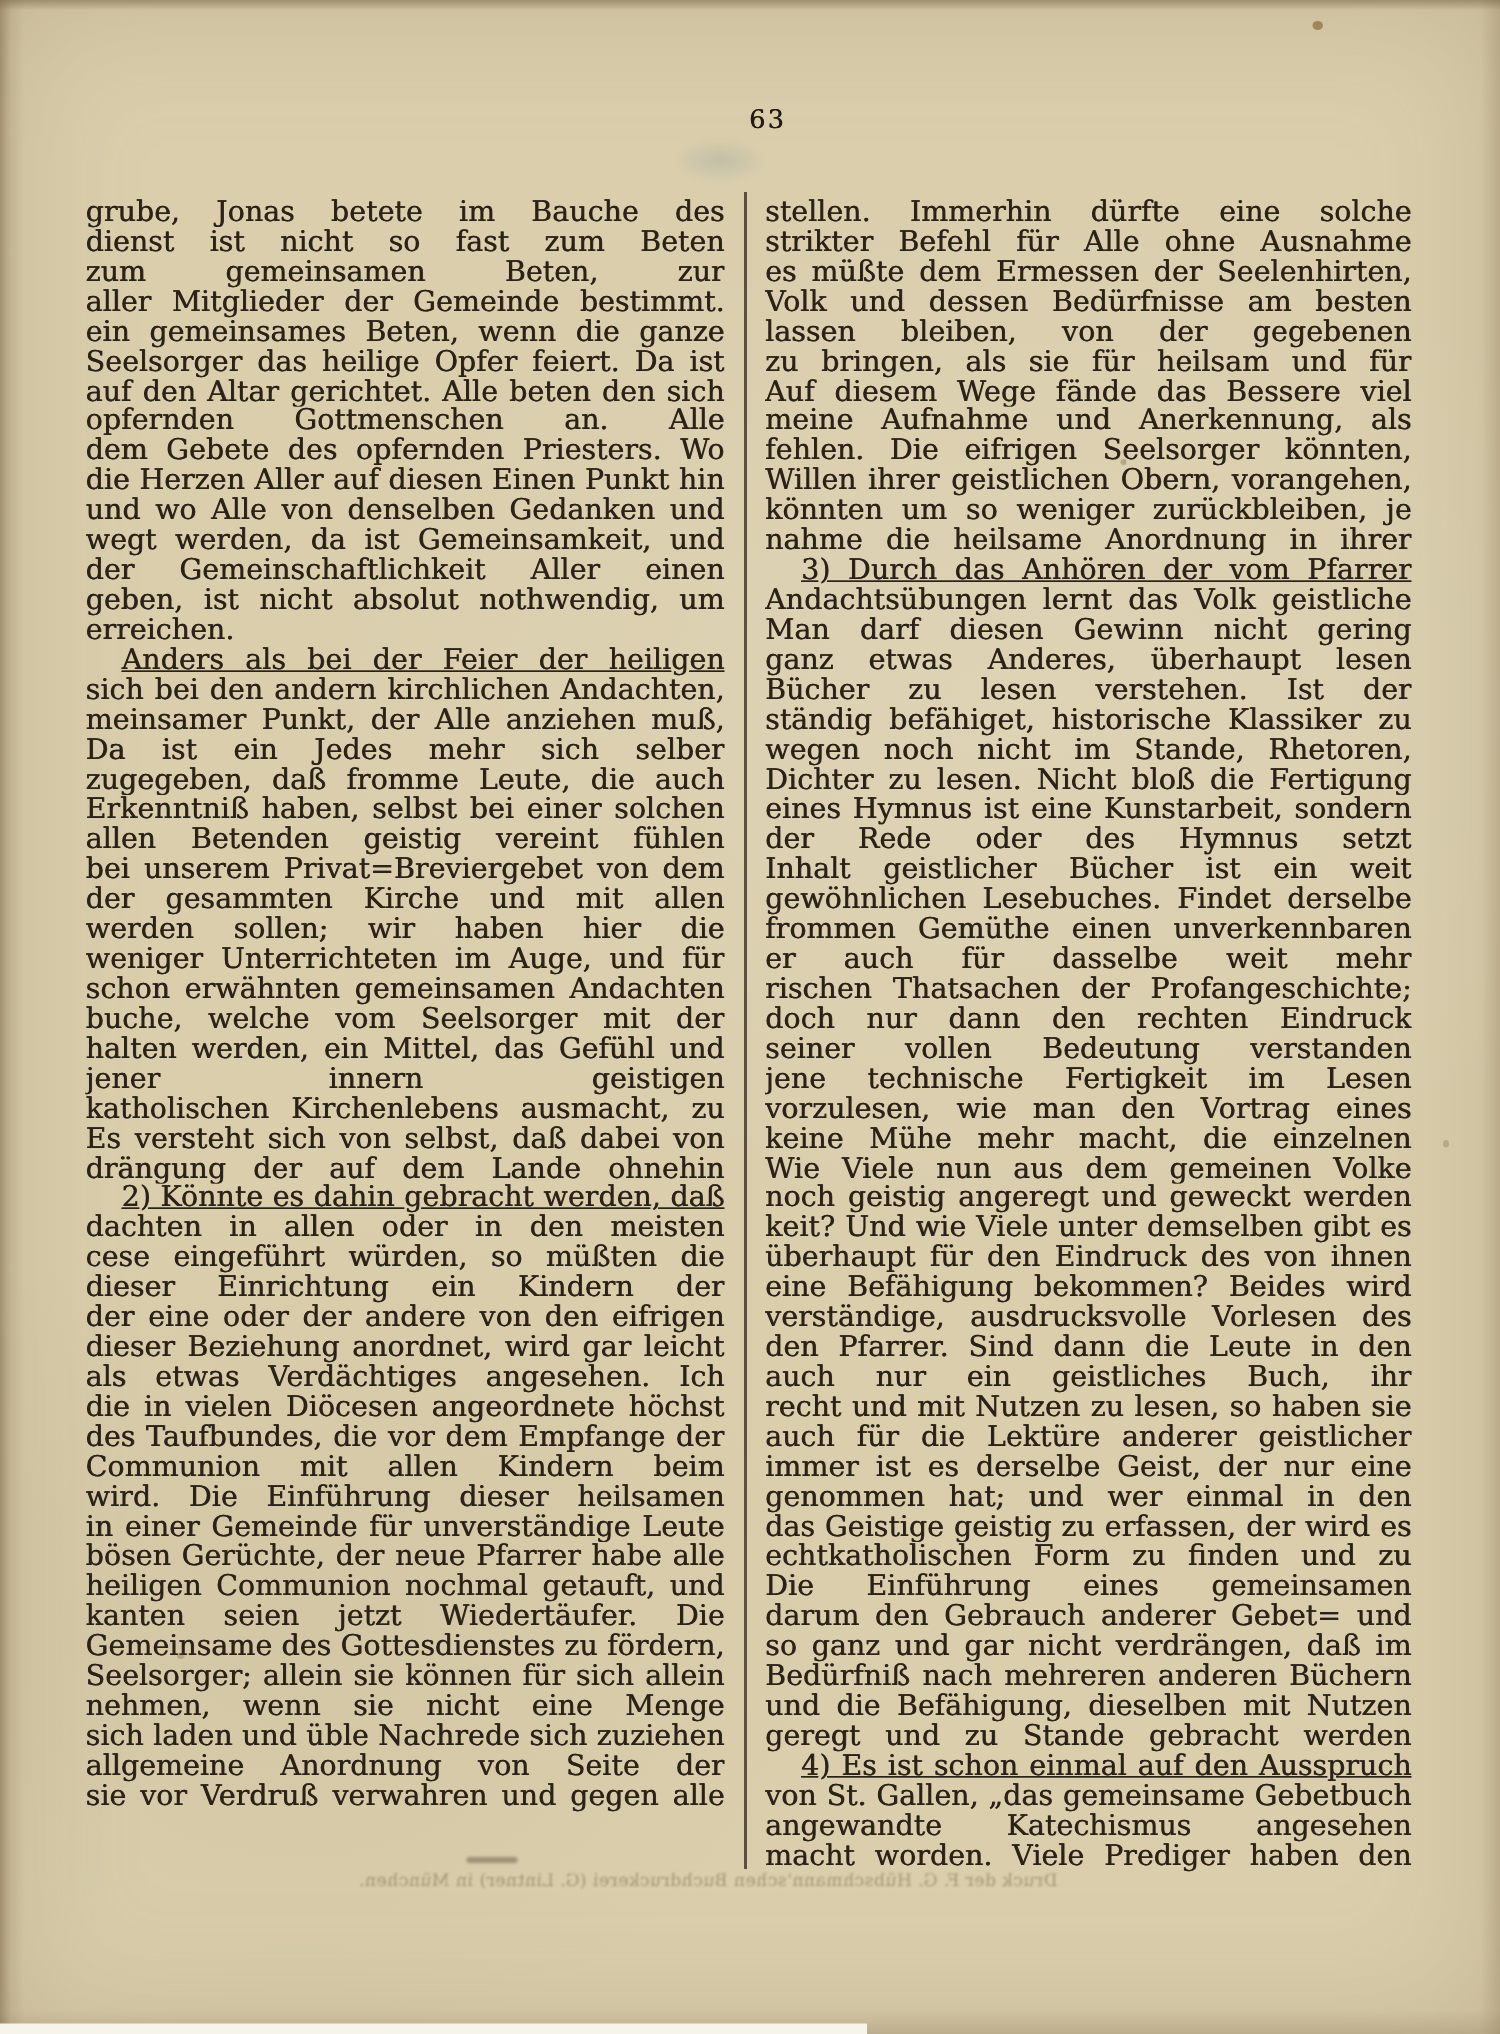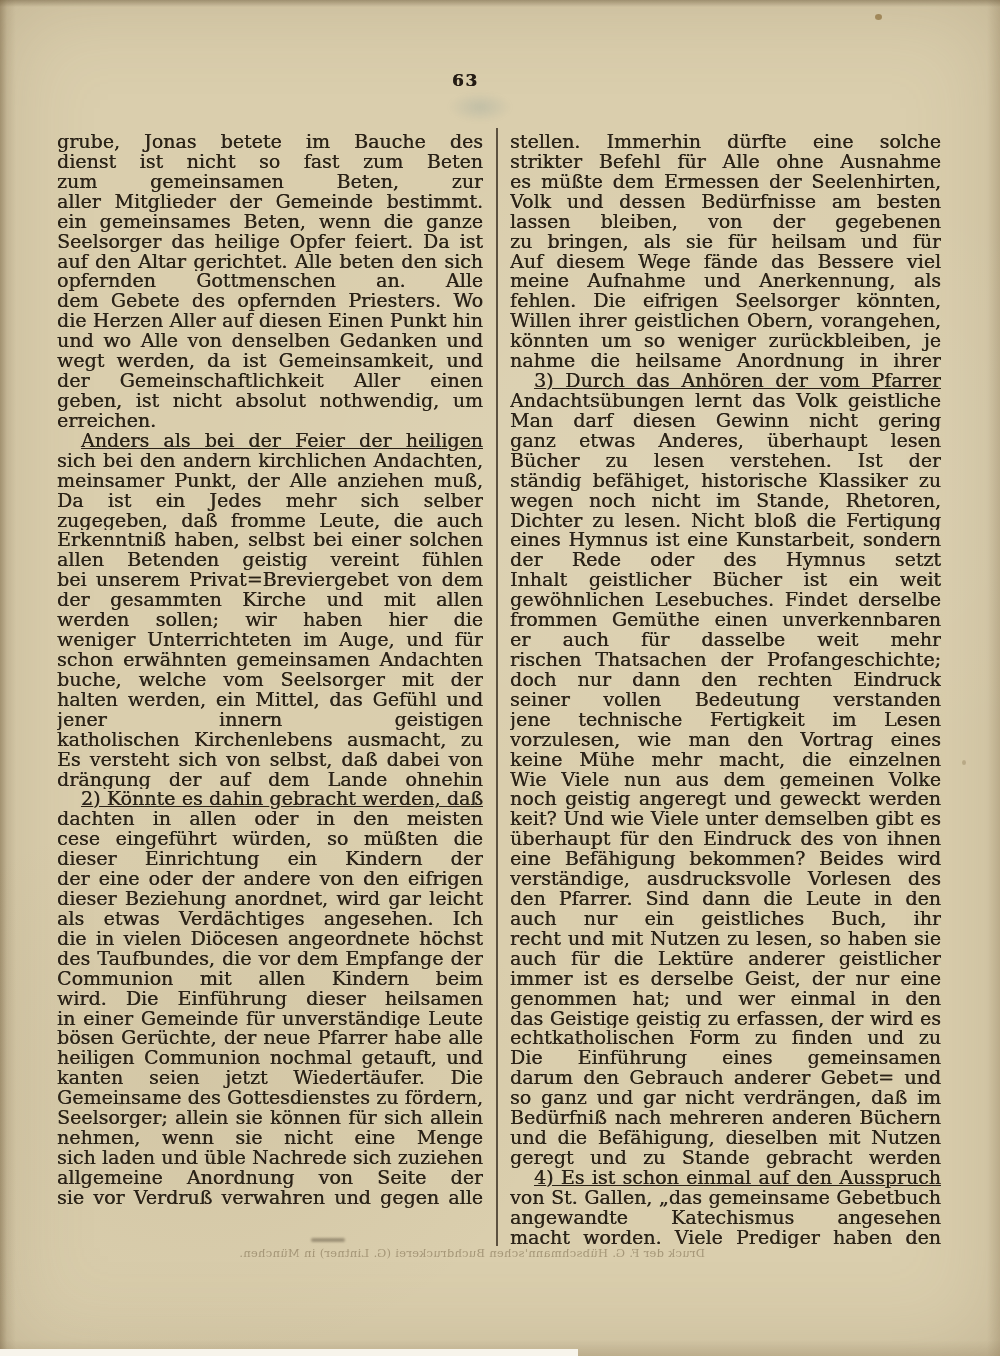--- a/index.html
+++ b/index.html
@@ -14,21 +14,21 @@
       linear-gradient(to right, rgba(118,98,64,0.50) 0px, rgba(118,98,64,0.14) 7px, rgba(118,98,64,0.0) 16px),
       linear-gradient(to bottom, rgba(105,88,58,0.48) 0px, rgba(105,88,58,0.0) 7px),
       linear-gradient(to left, rgba(130,110,75,0.25) 0px, rgba(130,110,75,0.0) 13px),
       linear-gradient(to top, rgba(130,110,75,0.22) 0px, rgba(130,110,75,0.0) 16px),
       #dacead;
     box-shadow: inset 0 0 90px rgba(125,105,70,0.25);
     color:#27201a;
   }
   .pagenum{
     position:absolute; left:452px; top:70px; width:72px;
-    text-align:left; font-size:17px; font-weight:bold;
+    text-align:right; font-size:17px; font-weight:normal;
     letter-spacing:1.5px; color:#241c14;
     text-shadow:0.3px 0 0 #241c14;
   }
   .stamp-smudge{
     position:absolute; left:448px; top:92px; width:64px; height:30px;
     background:radial-gradient(ellipse at center, rgba(95,130,140,0.20), transparent 70%);
     filter:blur(2px);
   }
   .col{
     position:absolute; top:132px;

